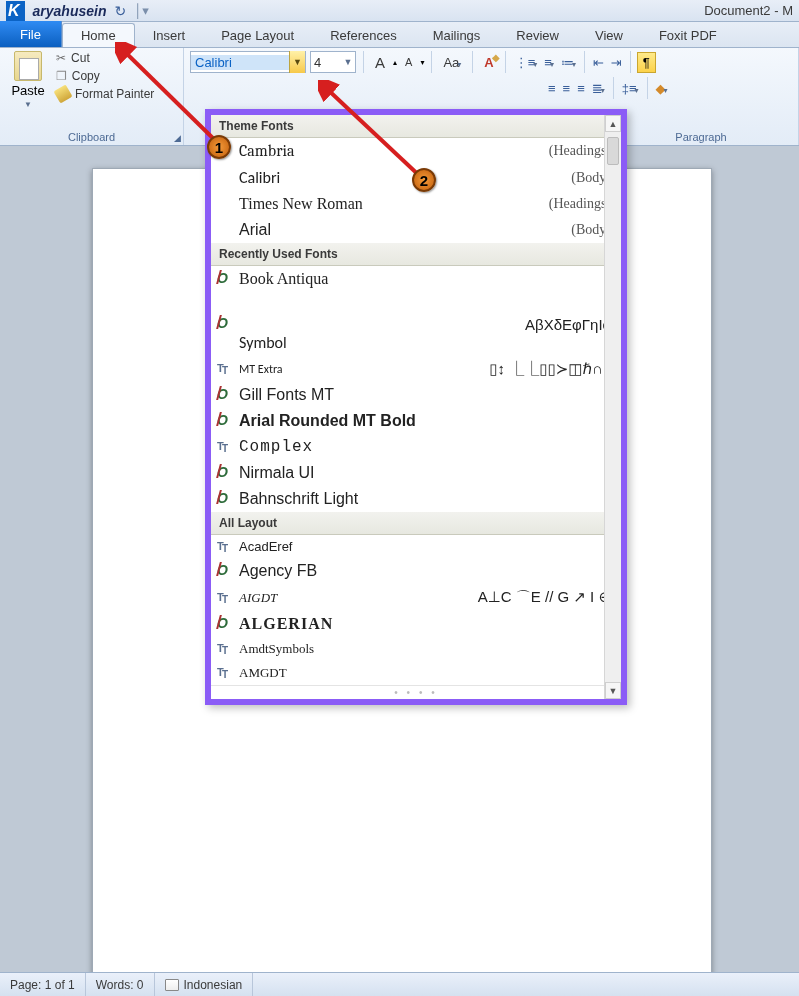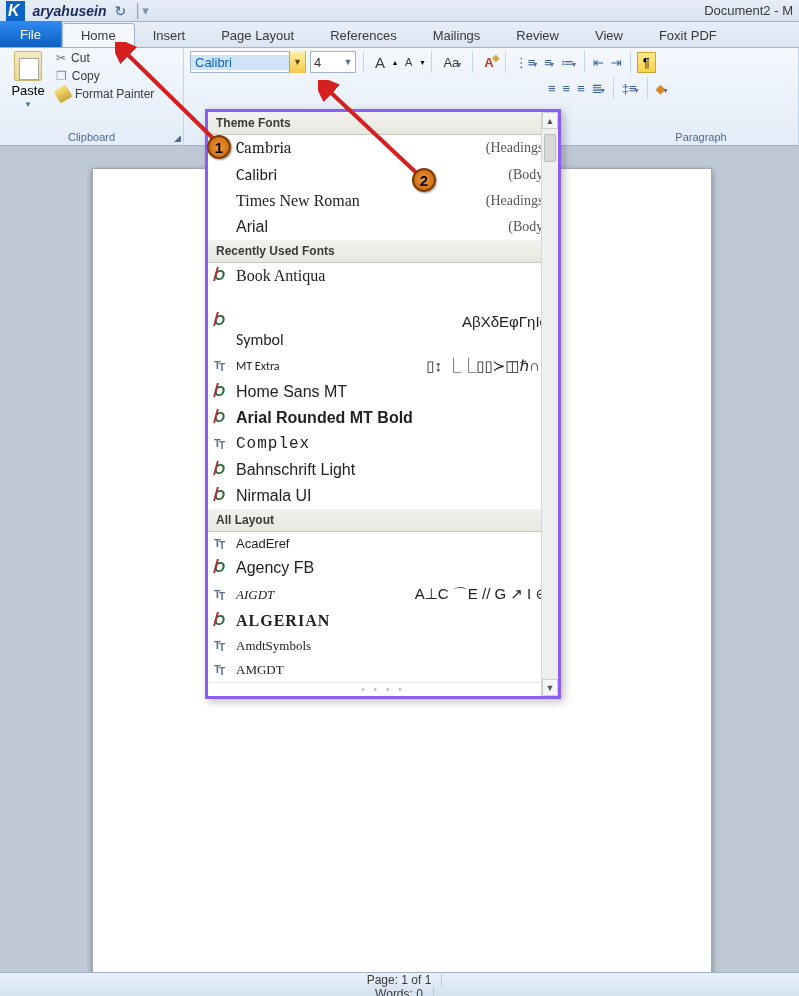--- a/index.html
+++ b/index.html
@@ -36,40 +36,40 @@
 .font-controls { display:flex; align-items:center; gap:4px; }
 .font-box { border:1px solid #9fb3cc; background:#fff; height:22px; display:flex; align-items:center; }
 .font-name { width:98px; padding:0 4px; color:#0b63c5; background:#cfe4f9; }
 .font-dd { width:16px; height:22px; background:linear-gradient(#fff1a8,#f7c94a); border-left:1px solid #bda43f; display:flex; align-items:center; justify-content:center; font-size:9px; color:#5a4a10; }
 .size-box { width:30px; padding:0 3px; color:#333; }
 .size-dd { width:14px; display:flex; align-items:center; justify-content:center; font-size:9px; color:#5a6f8f; }
 .btn { border:1px solid transparent; padding:1px 3px; color:#3a3a3a; font-size:13px; }
 .sep { width:1px; height:22px; background:#c4d3e6; margin:0 3px; }
 .row2 { display:flex; align-items:center; gap:4px; margin-top:4px; }
 
-.dropdown { position:absolute; left:205px; top:109px; width:356px; background:#fff; border:3px solid #8b5cf6; box-shadow:3px 3px 8px rgba(0,0,0,.25); z-index:5; }
+.dropdown { position:absolute; left:205px; top:109px; width:422px; background:#fff; border:6px solid #8b5cf6; box-shadow:3px 3px 8px rgba(0,0,0,.25); z-index:5; }
 .dd-header { background:linear-gradient(#f2f2ee,#e7e8e0); border-bottom:1px solid #c9cabc; padding:4px 8px; font-weight:bold; font-size:12px; color:#3a3a3a; }
 .dd-item { display:flex; align-items:center; padding:4px 10px 4px 28px; font-size:16px; color:#222; position:relative; cursor:pointer; }
 .dd-item .suffix { margin-left:auto; font-size:14px; color:#555; font-family:"Segoe UI"; }
 .dd-item .preview { margin-left:auto; font-size:15px; color:#222; }
 .tt-icon, .ot-icon { position:absolute; left:6px; width:16px; height:14px; }
 .tt-icon::before { content:"T"; position:absolute; left:0; top:0; font-size:11px; font-weight:bold; color:#5a6f8f; }
 .tt-icon::after { content:"T"; position:absolute; left:5px; top:3px; font-size:10px; font-weight:bold; color:#5a6f8f; }
 .ot-icon::before { content:"O"; position:absolute; left:0; top:-2px; font-size:14px; font-style:italic; font-weight:bold; color:#2d6b3a; }
 .ot-icon::after { content:""; position:absolute; left:1px; top:-2px; width:10px; height:14px; border-left:2px solid #a33; transform:skewX(-15deg); }
 .dd-scroll { position:absolute; right:0; top:0; bottom:0; width:17px; background:#efefef; border-left:1px solid #d6d6d6; }
 .dd-scroll .up,.dd-scroll .down { height:17px; background:#f6f6f6; border:1px solid #cfcfcf; font-size:9px; display:flex; align-items:center; justify-content:center; color:#555;}
 .dd-scroll .down { position:absolute; bottom:0; left:0; right:0; }
 .dd-scroll .thumb { position:absolute; left:2px; right:2px; top:22px; height:28px; background:#d9d9d9; border:1px solid #bcbcbc; border-radius:2px; }
 .dd-resize { text-align:center; font-size:10px; color:#bbb; letter-spacing:3px; border-top:1px solid #e4e4e4; padding:1px 0; }
 
 .page-area { position:absolute; left:0; right:0; top:146px; bottom:24px; background:#bfc9d5; overflow:hidden; }
 .page { position:absolute; left:92px; top:22px; width:620px; height:820px; background:#fff; box-shadow:0 2px 6px rgba(0,0,0,.35); border:1px solid #9ea9b5; }
 
-.status { position:absolute; left:0; right:0; bottom:0; height:24px; background:linear-gradient(#eaf0fa,#d5e1f0); border-top:1px solid #9fb3cc; display:flex; align-items:center; font-size:12px; color:#3a3a3a;flex-direction:column; }
+.status { position:absolute; left:0; right:0; bottom:0; height:24px; background:linear-gradient(#eaf0fa,#d5e1f0); border-top:1px solid #9fb3cc; display:flex; align-items:center; font-size:12px; color:#3a3a3a; }
 .status .cell { padding:0 10px; border-right:1px solid #b8c6da; height:100%; display:flex; align-items:center; gap:5px; }
 .book-icon { width:14px; height:12px; background:linear-gradient(#fff,#eee); border:1px solid #888; border-radius:1px; position:relative; }
 
 .annot { position:absolute; z-index:20; width:24px; height:24px; border-radius:50%; background:radial-gradient(#f59b3a,#c05d0b); border:2px solid #7a3a05; color:#000; font-weight:bold; display:flex; align-items:center; justify-content:center; font-size:15px; box-shadow:1px 1px 2px rgba(0,0,0,.4); }
 .arrow-svg { position:absolute; z-index:19; pointer-events:none; }
 .para-icons { display:flex; gap:3px; align-items:center; }
 .pbtn { padding:1px 2px; color:#3a5f9a; font-size:13px; }
 .tiny-dd { font-size:8px; color:#5a6f8f; margin-left:-2px; }
 .highlight-box { background:linear-gradient(#feea8a,#fcd24a); border:1px solid #caa62f; padding:2px 5px; }
 
@@ -208,37 +208,37 @@
         <span style="font-family: Calibri, Arial; margin-top: 37px;">Symbol</span>
         <span class="preview">ΑβΧδΕφΓηΙϕ</span>
       </div>
       <div class="dd-item">
         <span class="tt-icon"></span>
         <span style="font-family: Calibri, Arial; font-size: 12px;">MT Extra</span>
         <span class="preview">▯↕ ⎿⎿▯▯≻◫ℏ∩▯</span>
       </div>
       <div class="dd-item">
         <span class="ot-icon"></span>
-        <span style="font-family: &quot;Gill Sans MT&quot;, &quot;Gill Sans&quot;, sans-serif;">Home Sans MT</span>
+        <span style="font-family: &quot;Gill Sans MT&quot;, &quot;Gill Sans&quot;, sans-serif;">Gill Fonts MT</span>
       </div>
       <div class="dd-item">
         <span class="ot-icon"></span>
         <span style="font-family: &quot;Arial Rounded MT Bold&quot;, Arial; font-weight: bold;">Arial Rounded MT Bold</span>
       </div>
       <div class="dd-item">
         <span class="tt-icon"></span>
         <span style="font-family: &quot;Courier New&quot;, monospace; letter-spacing: 1px;">Complex</span>
       </div>
       <div class="dd-item">
         <span class="ot-icon"></span>
+        <span style="font-family: &quot;Nirmala UI&quot;, &quot;Segoe UI&quot;, sans-serif;">Nirmala UI</span>
+      </div>
+      <div class="dd-item">
+        <span class="ot-icon"></span>
         <span style="font-family: Bahnschrift, &quot;Arial Narrow&quot;, sans-serif; font-weight: 300;">Bahnschrift Light</span>
-      </div>
-      <div class="dd-item">
-        <span class="ot-icon"></span>
-        <span style="font-family: &quot;Nirmala UI&quot;, &quot;Segoe UI&quot;, sans-serif;">Nirmala UI</span>
       </div>
     </div>
   <div class="dd-header">All Layout</div>
   <div id="all-list">
       <div class="dd-item">
         <span class="tt-icon"></span>
         <span style="font-family: Tahoma, sans-serif; font-size: 13px;">AcadEref</span>
       </div>
       <div class="dd-item">
         <span class="ot-icon"></span>

